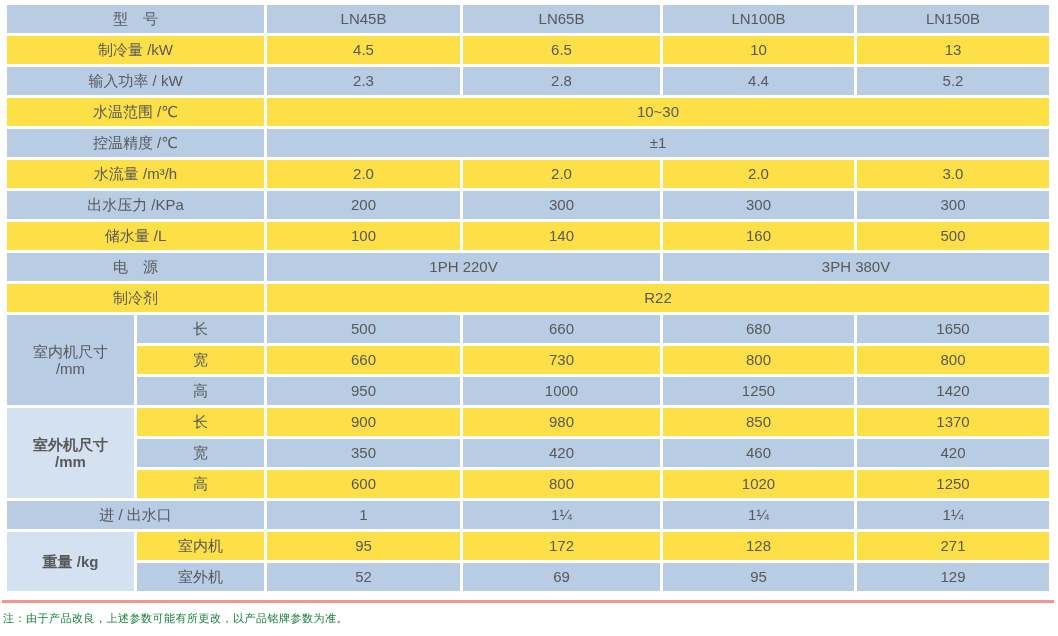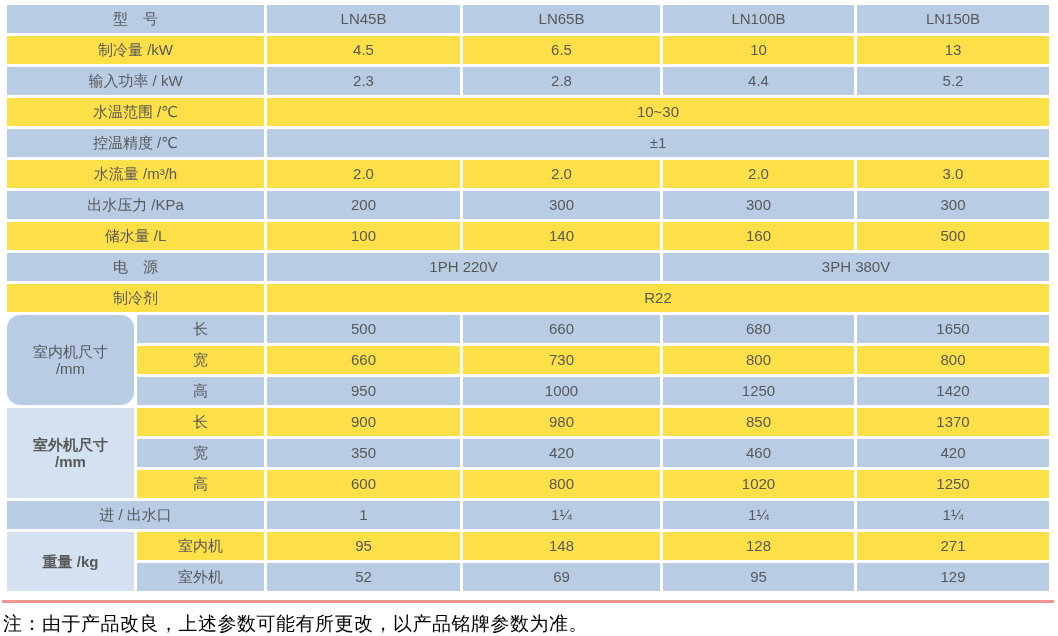--- a/index.html
+++ b/index.html
@@ -24,33 +24,33 @@
     padding: 0;
     text-align: center;
     vertical-align: middle;
     font-size: 15px;
     line-height: 1.15;
     overflow: hidden;
     white-space: nowrap;
   }
   tr.r-dark  td { background: #b8cce4; }
   tr.r-light td { background: #fde047; }
-  td.bg-dark  { background: #b8cce4 !important; border-radius: 13px; }
+  td.bg-dark  { background: #b8cce4 !important; }
   td.bg-light { background: #d4e1f0 !important; font-weight: bold; }
   td.group { white-space: normal; line-height: 1.3; }
   .divider {
     margin: 6px 0 0 2px;
     width: 1052px;
     height: 3px;
     background: #f0958f;
   }
   .note {
     margin: 8px 0 0 3px;
-    font-size: 19px;
-    color: #000000;
+    font-size: 11px;
+    color: #15803d;
     letter-spacing: 0.5px;
   }
 </style>
 </head>
 <body>
 
 <div class="page">
 
   <table class="spec">
     <colgroup>
@@ -183,21 +183,21 @@
         <td>1</td>
         <td>1¼</td>
         <td>1¼</td>
         <td>1¼</td>
       </tr>
 
       <tr class="r-light">
         <td rowspan="2" class="group bg-light">重量 /kg</td>
         <td>室内机</td>
         <td>95</td>
-        <td>148</td>
+        <td>172</td>
         <td>128</td>
         <td>271</td>
       </tr>
       <tr class="r-dark">
         <td>室外机</td>
         <td>52</td>
         <td>69</td>
         <td>95</td>
         <td>129</td>
       </tr>

